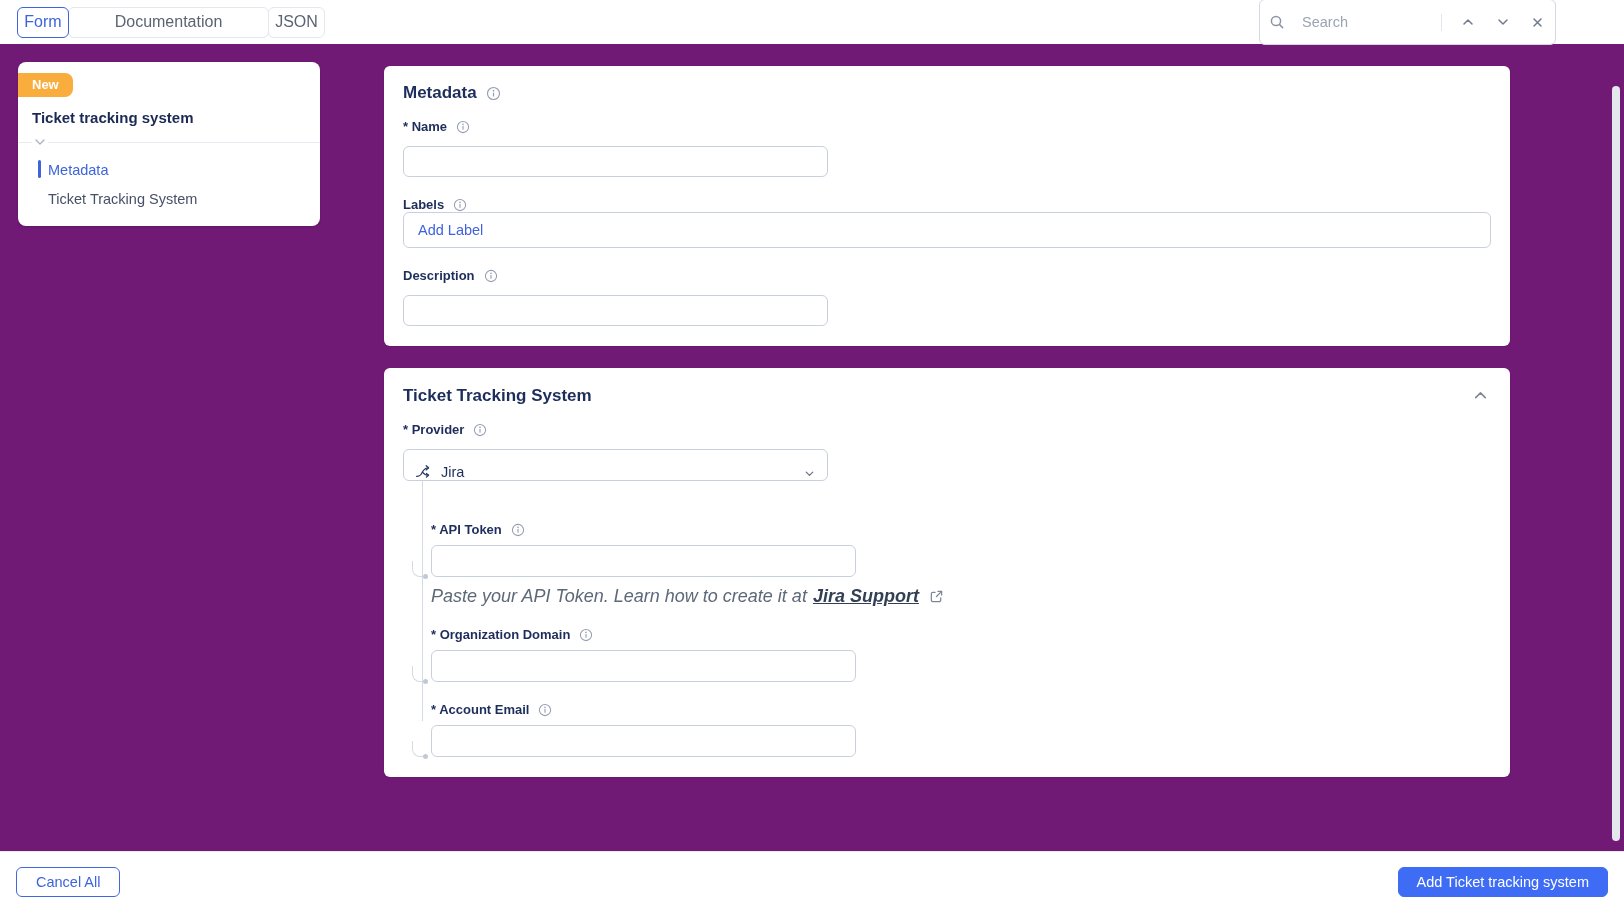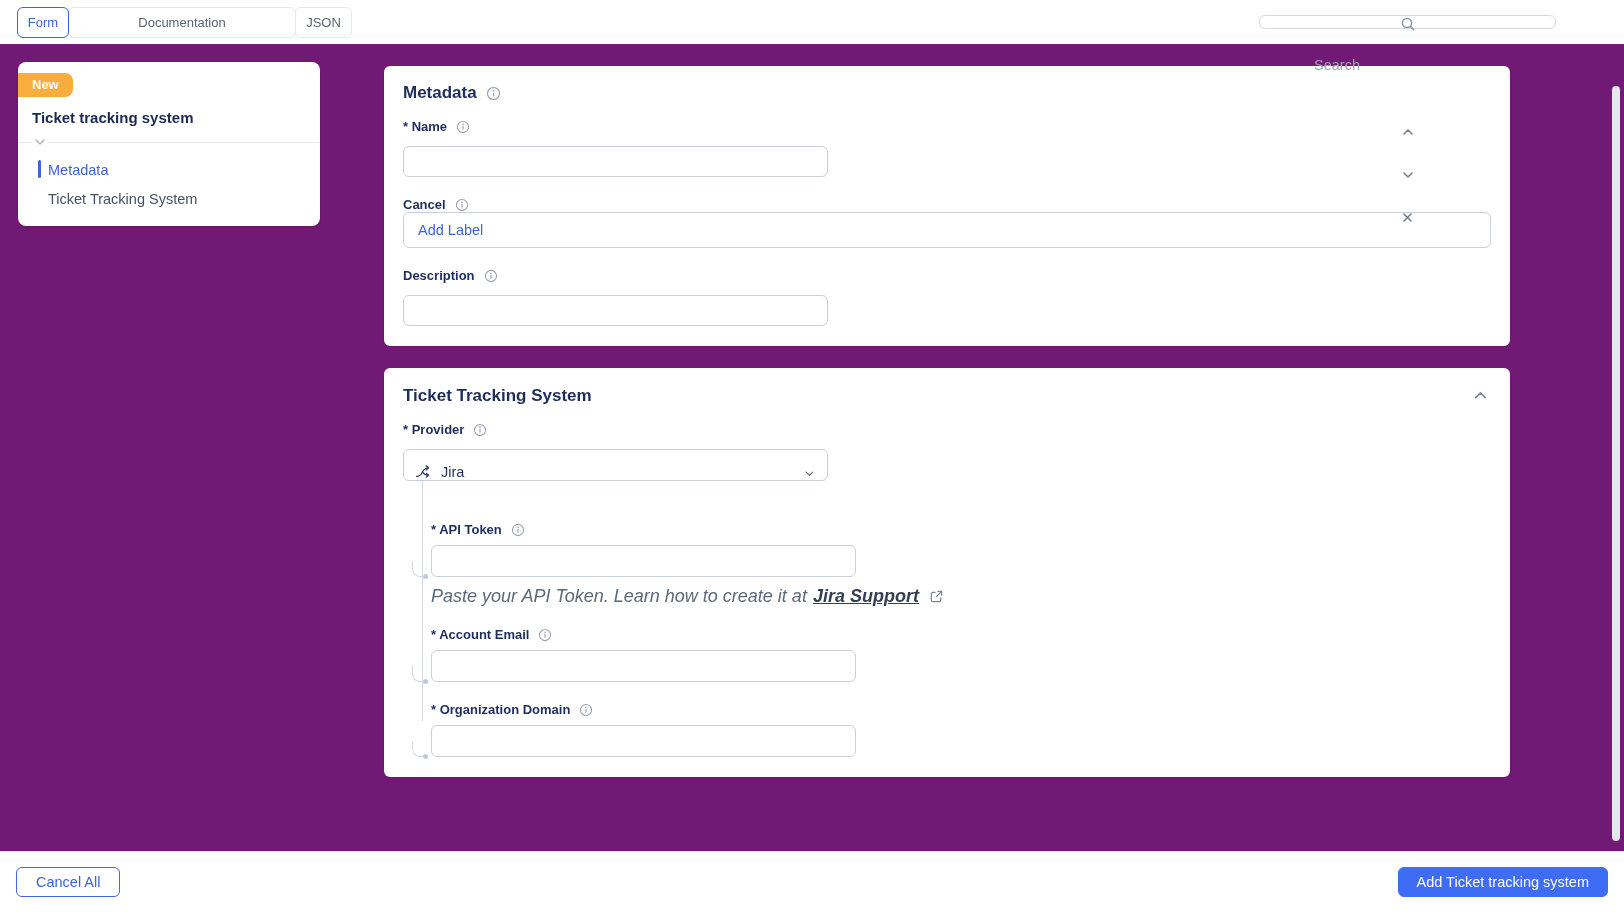--- a/index.html
+++ b/index.html
@@ -16,31 +16,30 @@
   
   .header {
     position:absolute; top:0; left:0; right:0; height:44px;
     background:#fff; display:flex; align-items:center;
     justify-content:space-between; padding:0 16px; z-index:5;
   }
   .tabs { display:flex; margin-left:2px; }
   .tab {
     height:31px; background:#fff; border:1px solid #E4E7EE; border-radius:6px;
     display:flex; align-items:center; justify-content:center;
-    font-size:13px; color:#5B6472; cursor:pointer; margin-left:-1px;
+    font-size:16px; color:#5B6472; cursor:pointer; margin-left:-1px;
   }
   .tab-form { width:52px; color:#3E63DD; border-color:#3E63DD; z-index:2; position:relative; }
-  .tab-doc  { width:228px; }
+  .tab-doc  { width:201px; }
   .tab-json { width:57px; }
 
   .searchbox {
-    width:297px; height:14px; border:1px solid #D3D8E2; border-radius:6px;
-    display:flex; align-items:center; padding:0 9px; gap:25px; background:#fff;
+    width:297px; height:46px; border:1px solid #D3D8E2; border-radius:6px;
+    display:flex; align-items:center; padding:0 9px; gap:17px; background:#fff;
     margin-right:52px;
-    flex-direction:column;
   }
   .searchbox input {
     border:none; outline:none; flex:1; font-size:14.5px; color:#333f52;
     font-family:"Liberation Sans", sans-serif; min-width:0; background:transparent;
   }
   .searchbox input::placeholder { color:#9AA4B5; }
   .search-divider { width:1px; height:17px; background:#E2E6EC; }
   .icon-btn { background:none; border:none; padding:2px; cursor:pointer; display:flex; align-items:center; }
 
   
@@ -246,21 +245,21 @@
           <svg width="14" height="14" viewBox="0 0 16 16">
               <circle cx="8" cy="8" r="6.4" fill="none" stroke="#959EB0" stroke-width="1.2"></circle>
               <circle cx="8" cy="5" r="0.9" fill="#959EB0"></circle>
               <rect x="7.35" y="6.9" width="1.3" height="4.3" rx="0.6" fill="#959EB0"></rect>
             </svg>
         </span>
       </div>
       <input class="text-input" type="text" value="" style="">
 
       <div class="field-label" style="margin-top:20px;">
-        <span>Cancel</span>
+        <span>Labels</span>
         <span>
           <svg width="14" height="14" viewBox="0 0 16 16">
               <circle cx="8" cy="8" r="6.4" fill="none" stroke="#959EB0" stroke-width="1.2"></circle>
               <circle cx="8" cy="5" r="0.9" fill="#959EB0"></circle>
               <rect x="7.35" y="6.9" width="1.3" height="4.3" rx="0.6" fill="#959EB0"></rect>
             </svg>
         </span>
       </div>
       <div class="labels-box">
         <button class="add-label-btn">Add Label</button>
@@ -343,51 +342,51 @@
                 <path d="M6.5 3.5 H4 A1.5 1.5 0 0 0 2.5 5 V12 A1.5 1.5 0 0 0 4 13.5 H11 A1.5 1.5 0 0 0 12.5 12 V9.5"></path>
                 <path d="M9.5 2.5 H13.5 V6.5"></path>
                 <path d="M13.2 2.8 L8 8"></path>
               </svg>
             </span>
           </div>
         </div>
 
         <div class="nested-field">
           <div class="field-label">
+            <span>* Organization Domain</span>
+            <span>
+              <svg width="14" height="14" viewBox="0 0 16 16">
+                  <circle cx="8" cy="8" r="6.4" fill="none" stroke="#959EB0" stroke-width="1.2"></circle>
+                  <circle cx="8" cy="5" r="0.9" fill="#959EB0"></circle>
+                  <rect x="7.35" y="6.9" width="1.3" height="4.3" rx="0.6" fill="#959EB0"></rect>
+                </svg>
+            </span>
+          </div>
+          <div class="input-row">
+            <span class="branch-elbow"></span>
+            <input class="text-input" type="text" value="" style="">
+          </div>
+        </div>
+
+        <div class="nested-field">
+          <div class="field-label">
             <span>* Account Email</span>
             <span>
               <svg width="14" height="14" viewBox="0 0 16 16">
                   <circle cx="8" cy="8" r="6.4" fill="none" stroke="#959EB0" stroke-width="1.2"></circle>
                   <circle cx="8" cy="5" r="0.9" fill="#959EB0"></circle>
                   <rect x="7.35" y="6.9" width="1.3" height="4.3" rx="0.6" fill="#959EB0"></rect>
                 </svg>
             </span>
           </div>
           <div class="input-row">
             <span class="branch-elbow"></span>
             <input class="text-input" type="text" value="" style="">
           </div>
         </div>
-
-        <div class="nested-field">
-          <div class="field-label">
-            <span>* Organization Domain</span>
-            <span>
-              <svg width="14" height="14" viewBox="0 0 16 16">
-                  <circle cx="8" cy="8" r="6.4" fill="none" stroke="#959EB0" stroke-width="1.2"></circle>
-                  <circle cx="8" cy="5" r="0.9" fill="#959EB0"></circle>
-                  <rect x="7.35" y="6.9" width="1.3" height="4.3" rx="0.6" fill="#959EB0"></rect>
-                </svg>
-            </span>
-          </div>
-          <div class="input-row">
-            <span class="branch-elbow"></span>
-            <input class="text-input" type="text" value="" style="">
-          </div>
-        </div>
       </div>
     </div>
 
     <div class="scroll-thumb"></div>
   </div>
 
   <div class="footer">
     <button class="btn btn-cancel">Cancel All</button>
     <button class="btn btn-primary">Add Ticket tracking system</button>
   </div>

